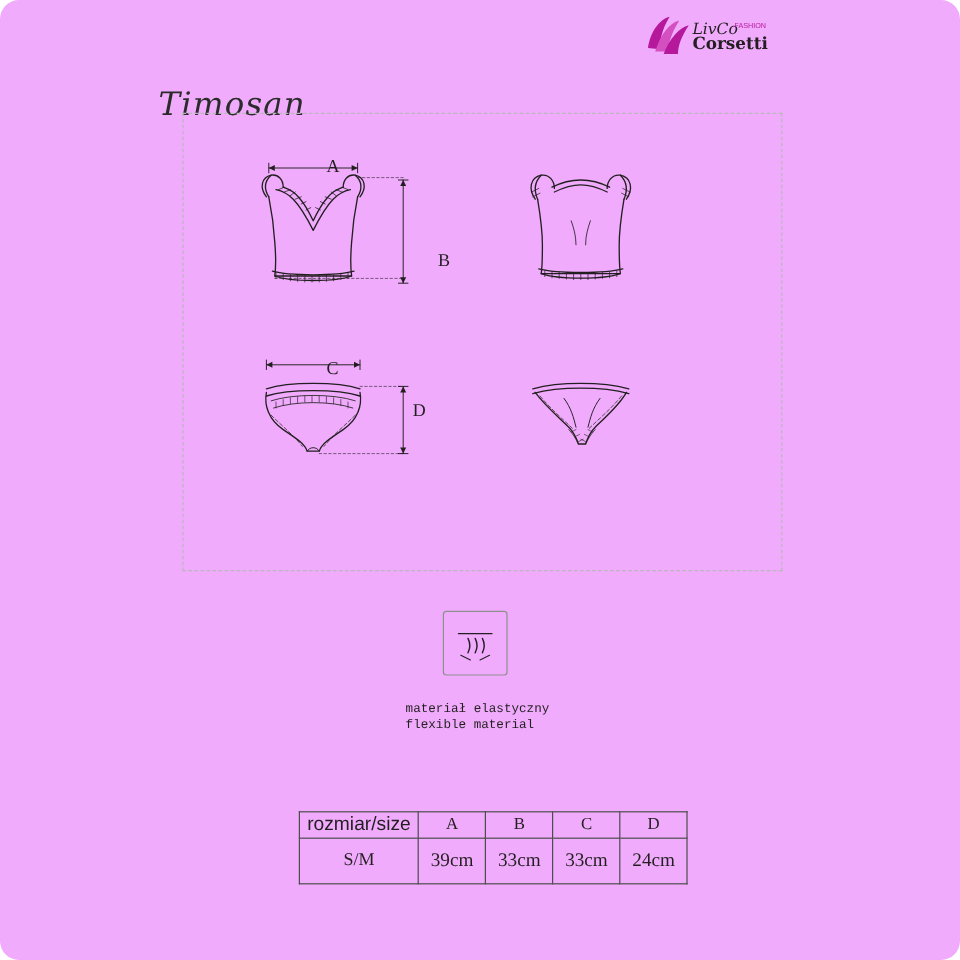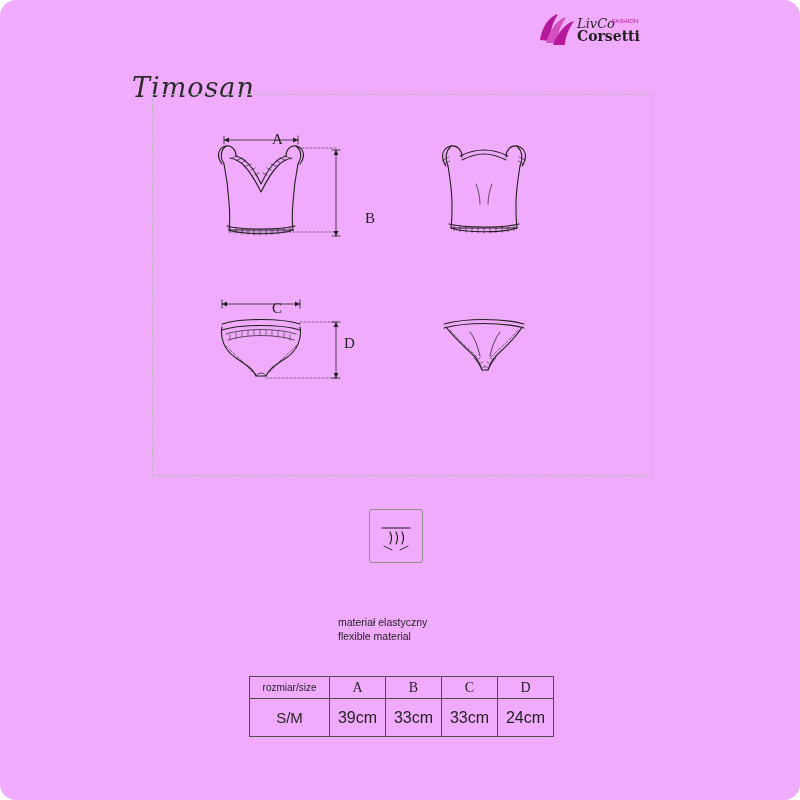--- a/index.html
+++ b/index.html
@@ -70,56 +70,57 @@
   .elastic-box {
     position: absolute;
     left: 369px; top: 509px;
     width: 54px; height: 54px;
     border: 1px solid #8f8f8f;
     border-radius: 3px;
   }
   .elastic-box svg { display:block; }
   .elastic-caption {
     position: absolute;
-    left: 338px; top: 615px;
+    left: 338px; top: 584px;
     width: 140px;
     text-align: left;
     font-size: 10.5px;
     line-height: 14px;
     color: #231f20;
+    font-family: Liberation Mono, monospace;
   }
 
   
   .size-table {
     position: absolute;
     left: 249px; top: 676px;
     border-collapse: collapse;
   }
   .size-table td, .size-table th {
     border: 1px solid #4d4d4d;
     text-align: center;
     vertical-align: middle;
     font-weight: normal;
     color: #231f20;
   }
   .size-table thead td {
     height: 22px;
     font-size: 11px;
   }
   .size-table thead td.hdr-label {
-    font-size: 10px;
+    font-size: 16px;
     padding: 0 6px;
   }
   .size-table thead td.hdr-dim {
     font-family: "Liberation Serif", serif;
     font-size: 14px;
   }
   .size-table tbody td {
     height: 38px;
-    font-family: Liberation Sans, sans-serif;
+    font-family: Liberation Serif, serif;
     font-size: 16px;
     margin-top: 10px;
   }
   .size-table tbody td.size-name {
     font-size: 15px;
   }
   .col-size  { width: 80px; }
   .col-value { width: 56px; }
 </style>
 </head>

